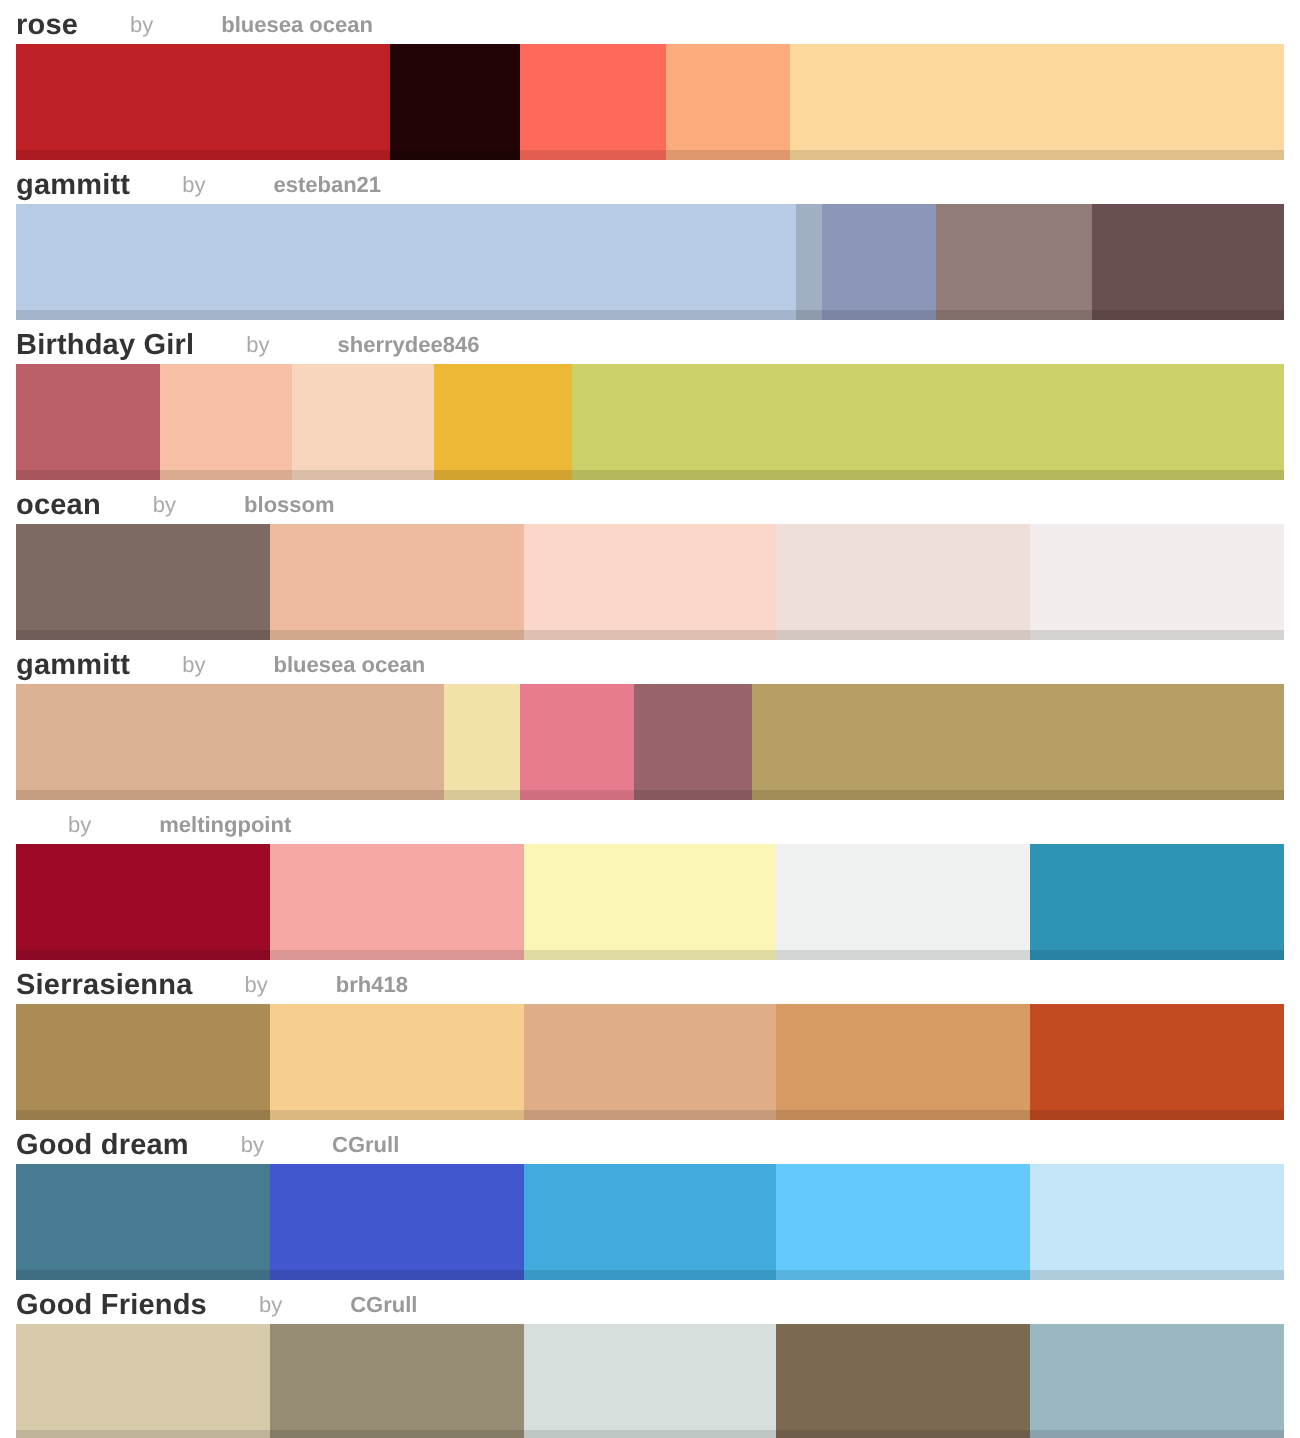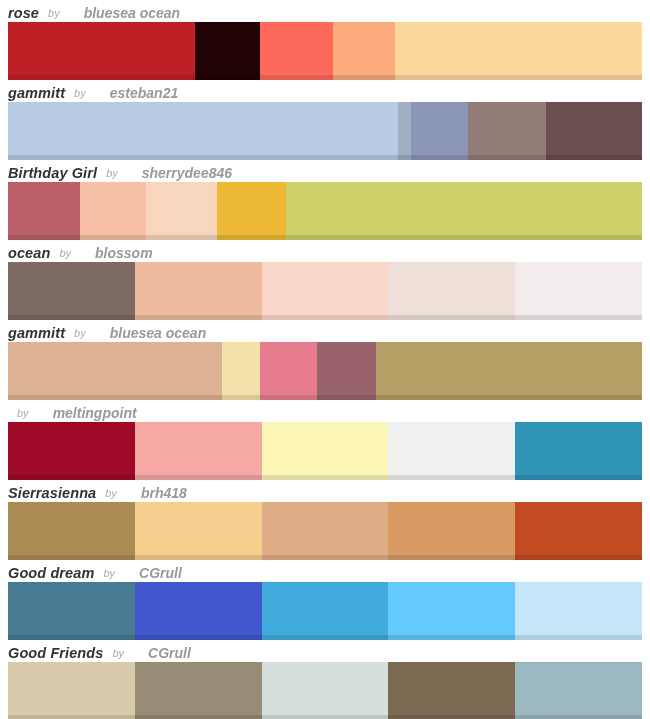--- a/index.html
+++ b/index.html
@@ -9,21 +9,20 @@
     background: #ffffff;
   }
   body {
     width: 650px;
     height: 719px;
     font-family: "Liberation Sans", sans-serif;
     overflow: hidden;
   }
   #palette-list {
     width: 626px;
-    font-style: italic;
   }
   .palette {
     position: relative;
     width: 650px;
   }
   .palette-header {
     height: 22px;
     padding: 0 0 0 8px;
     display: flex;
     align-items: flex-end;
@@ -34,28 +33,28 @@
     font-size: 14.5px;
     font-weight: bold;
     color: #333333;
     letter-spacing: 0.1px;
     line-height: 18px;
   }
   .palette-by {
     font-size: 11px;
     color: #aaaaaa;
     font-weight: normal;
-    margin-left: 9px;
+    margin-left: 26px;
     line-height: 17px;
   }
   .palette-author {
-    font-size: 14px;
+    font-size: 11px;
     color: #999999;
     font-weight: bold;
-    margin-left: 3px;
+    margin-left: 13px;
     line-height: 17px;
     padding-left: 21px;
   }
   .swatch-strip {
     margin: 0 8px 0 8px;
     height: 58px;
     display: flex;
     position: relative;
     overflow: hidden;
   }

